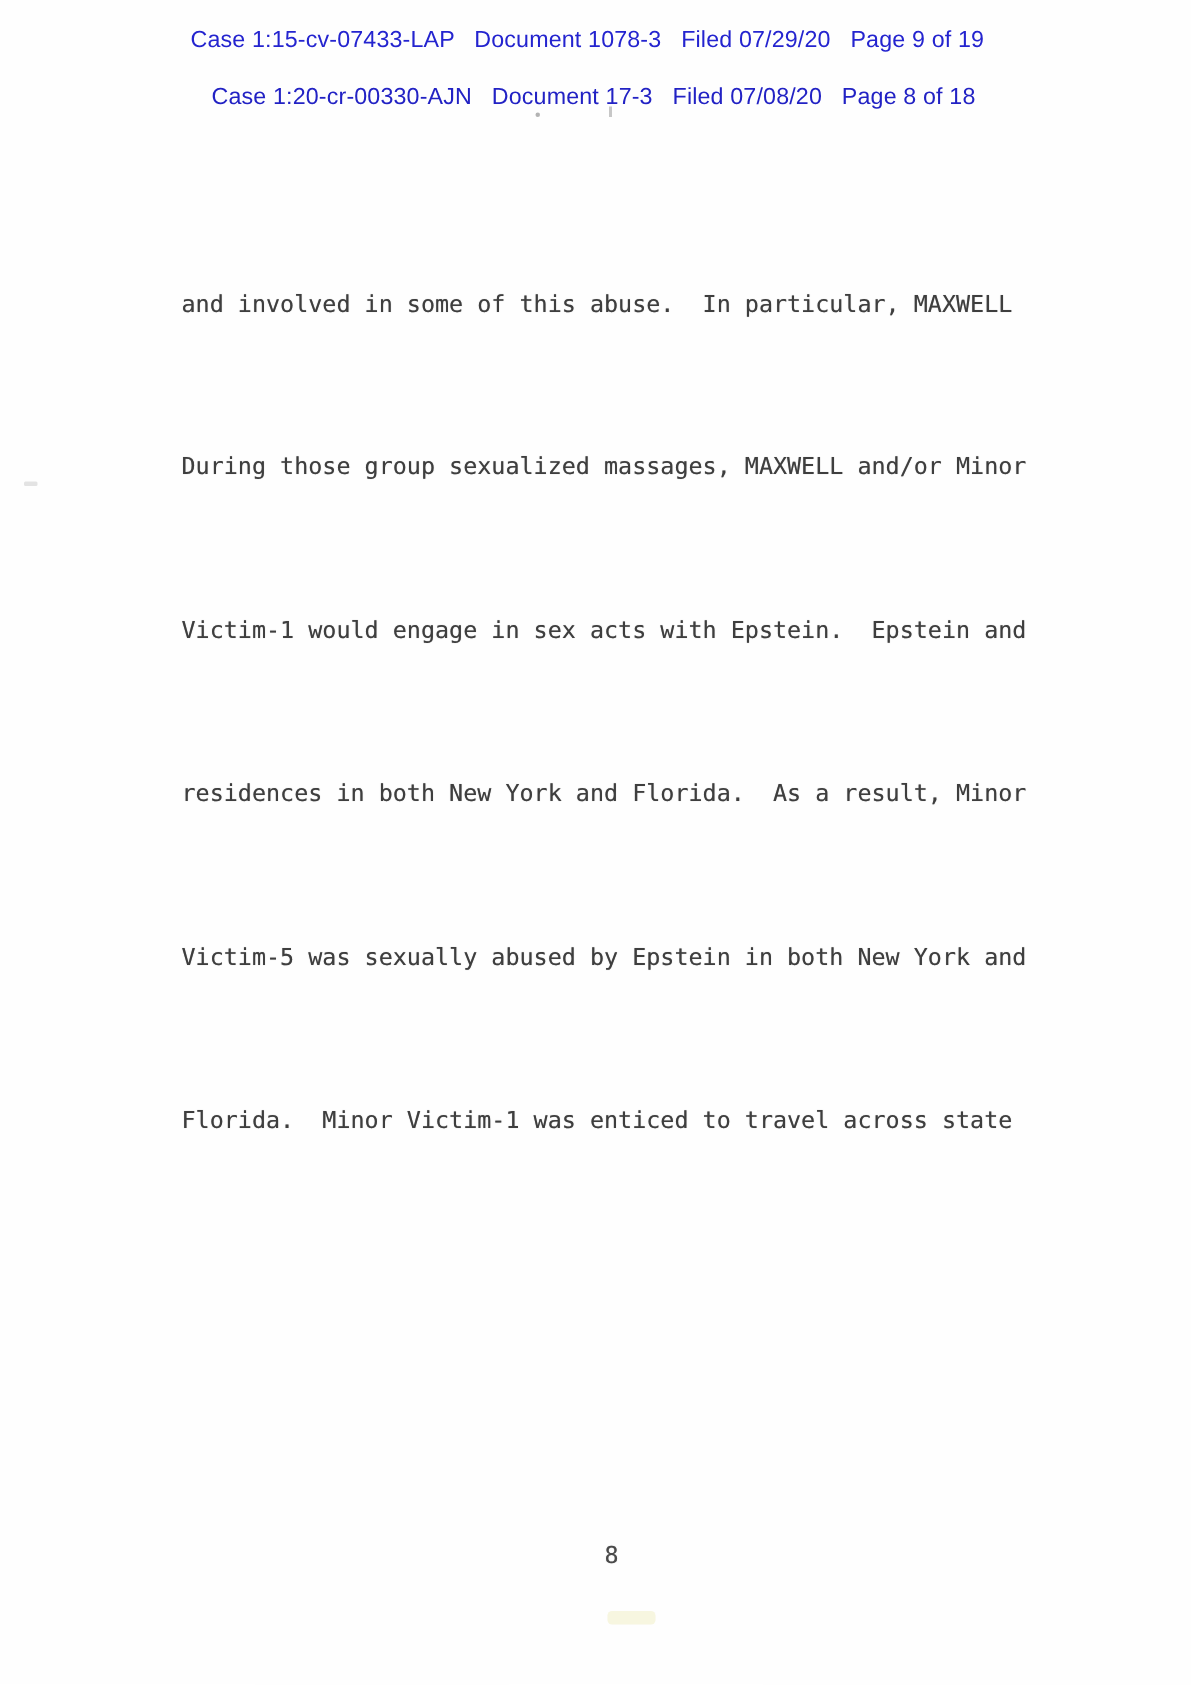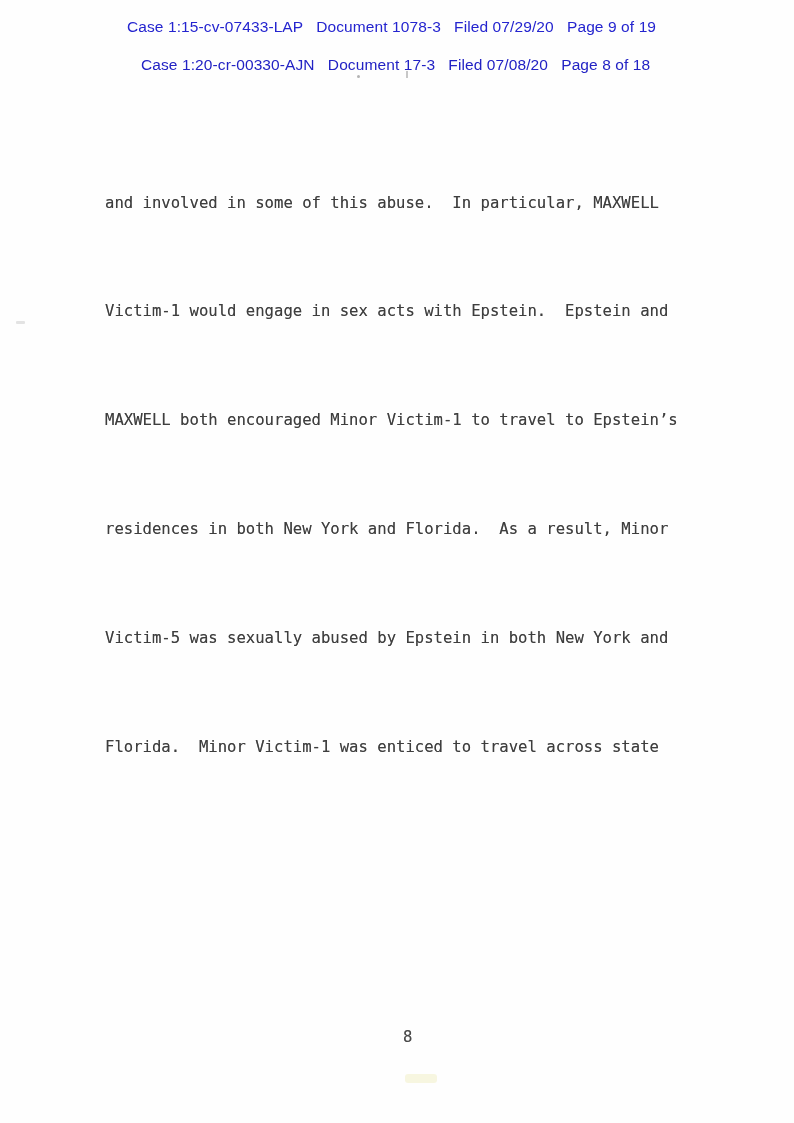--- a/index.html
+++ b/index.html
@@ -43,20 +43,21 @@
     width: 640px;
     font-family: "DejaVu Sans Mono", monospace;
     font-size: 15.6px;
     line-height: 36.3px;
     color: #3e3e3e;
     white-space: pre;
     text-shadow: 0 0 0.5px rgba(62,62,62,0.55);
   }
   .typed-line {
     height: 36.3px;
+    margin-left: 16px;
   }
   .page-number {
     position: absolute;
     left: 403px;
     top: 1028px;
     font-family: "DejaVu Sans Mono", monospace;
     font-size: 15.6px;
     color: #4a4a4a;
     text-shadow: 0 0 0.5px rgba(74,74,74,0.5);
   }
@@ -108,22 +109,22 @@
   <div class="stamp stamp-1">Case 1:15-cv-07433-LAP   Document 1078-3   Filed 07/29/20   Page 9 of 19</div>
 
   <div class="stamp stamp-2">Case 1:20-cr-00330-AJN   Document 17-3   Filed 07/08/20   Page 8 of 18</div>
 
   <div class="artifact-tick"></div>
   <div class="artifact-dot"></div>
   <div class="artifact-dash"></div>
 
   <div class="typed-body">
     <div class="typed-line">and involved in some of this abuse.  In particular, MAXWELL</div>
+    <div class="typed-line">During those group sexualized massages, MAXWELL and/or Minor</div>
     <div class="typed-line">Victim-1 would engage in sex acts with Epstein.  Epstein and</div>
-    <div class="typed-line">MAXWELL both encouraged Minor Victim-1 to travel to Epstein’s</div>
     <div class="typed-line">residences in both New York and Florida.  As a result, Minor</div>
     <div class="typed-line">Victim-5 was sexually abused by Epstein in both New York and</div>
     <div class="typed-line">Florida.  Minor Victim-1 was enticed to travel across state</div>
     
     
     
     
     
     
     

